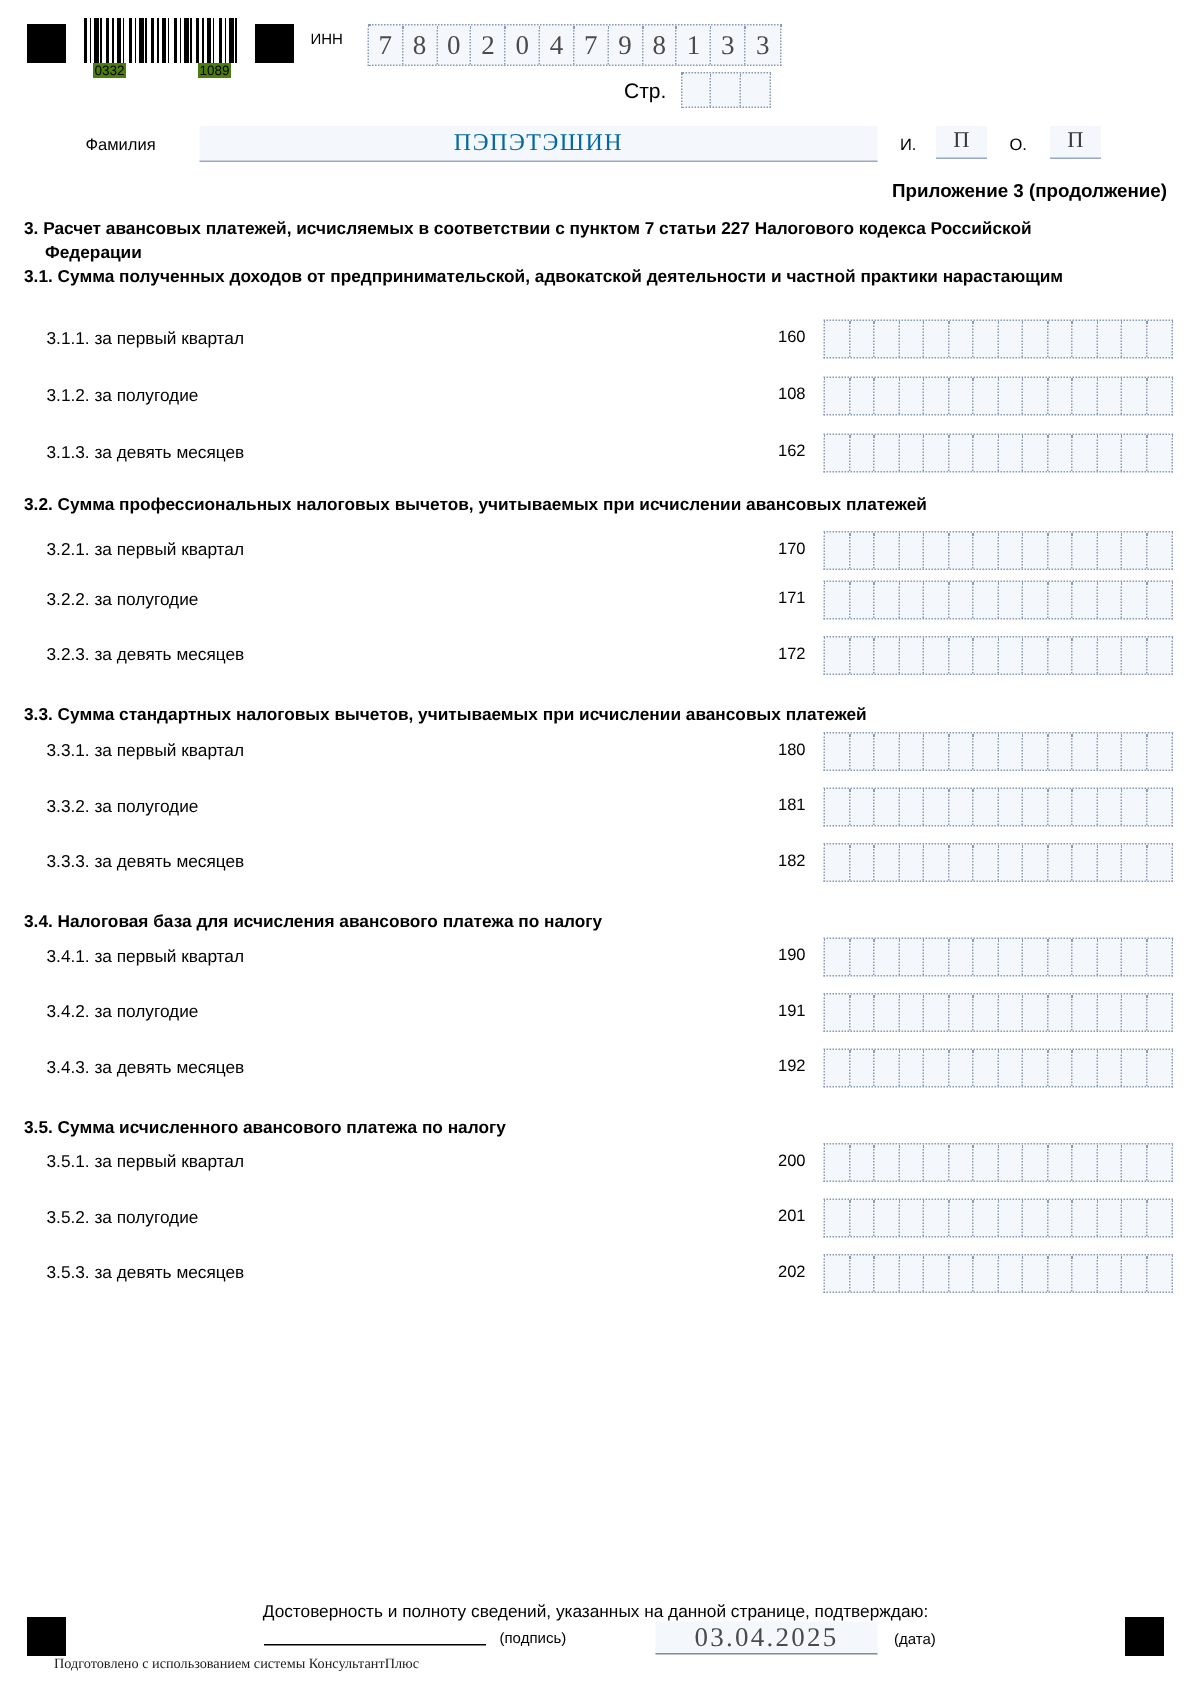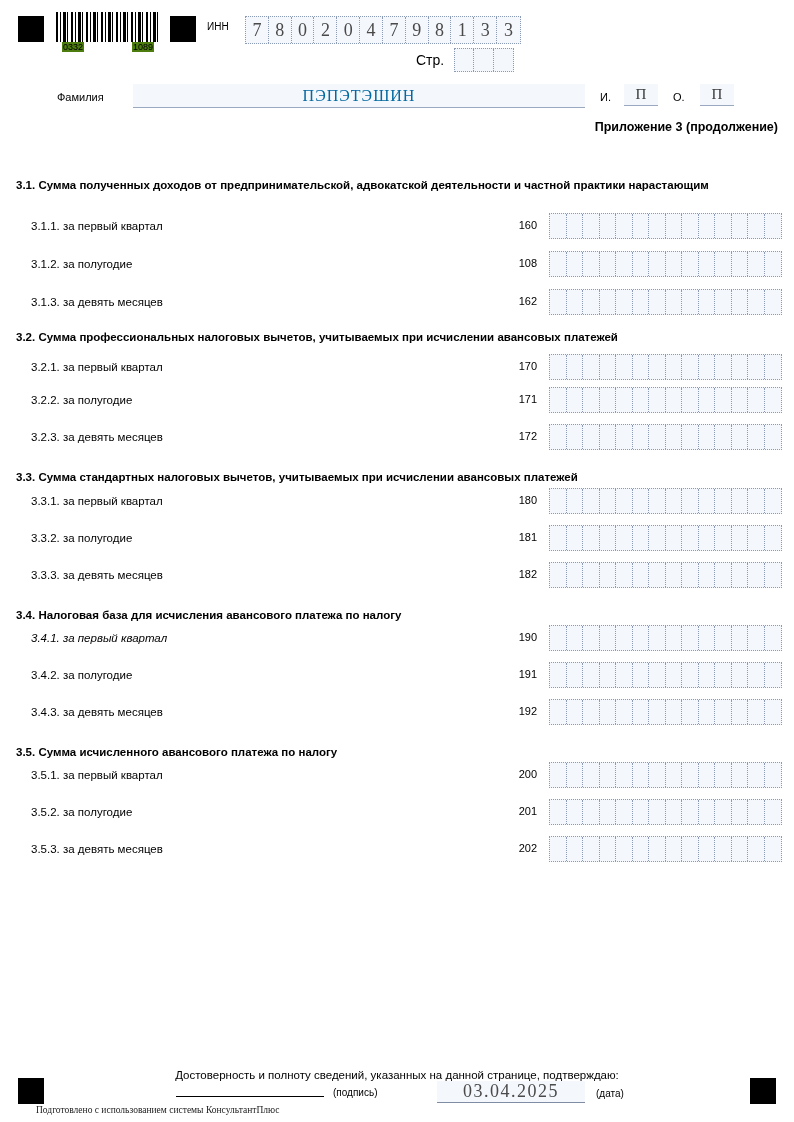--- a/index.html
+++ b/index.html
@@ -320,20 +320,24 @@
 
   <div class="fam-label">Фамилия</div>
   <div class="fam-field">ПЭПЭТЭШИН</div>
   <div class="ini-label ini-i-label">И.</div>
   <div class="ini-field ini-i-field">П</div>
   <div class="ini-label ini-o-label">О.</div>
   <div class="ini-field ini-o-field">П</div>
 
   <div class="appendix-title">Приложение 3 (продолжение)</div>
 
+  <div class="sec-intro">
+    <span>3. Расчет авансовых платежей, исчисляемых в соответствии с пунктом 7 статьи 227 Налогового кодекса Российской</span>
+    <span class="cont">Федерации</span>
+  </div>
 
   <div id="groups-root">
       <div class="group-head" style="top: 178px;"><span>3.1. Сумма полученных доходов от предпринимательской, адвокатской деятельности и частной практики нарастающим</span></div>
       <div class="row-label" style="top: 220px;">3.1.1. за первый квартал</div>
       <div class="row-code" style="top: 219px;">160</div>
       <div class="cellbox value-box" style="top: 213px;">
         <div class="cell"></div>
         <div class="cell"></div>
         <div class="cell"></div>
         <div class="cell"></div>
@@ -488,21 +492,21 @@
         <div class="cell"></div>
         <div class="cell"></div>
         <div class="cell"></div>
         <div class="cell"></div>
         <div class="cell"></div>
         <div class="cell"></div>
         <div class="cell"></div>
         <div class="cell"></div>
       </div>
       <div class="group-head" style="top: 608px;"><span>3.4. Налоговая база для исчисления авансового платежа по налогу</span></div>
-      <div class="row-label" style="top: 632px; font-style: italic;">3.4.1. за первый квартал</div>
+      <div class="row-label" style="top: 632px;">3.4.1. за первый квартал</div>
       <div class="row-code" style="top: 631px;">190</div>
       <div class="cellbox value-box" style="top: 625px;">
         <div class="cell"></div>
         <div class="cell"></div>
         <div class="cell"></div>
         <div class="cell"></div>
         <div class="cell"></div>
         <div class="cell"></div>
         <div class="cell"></div>
         <div class="cell"></div>

